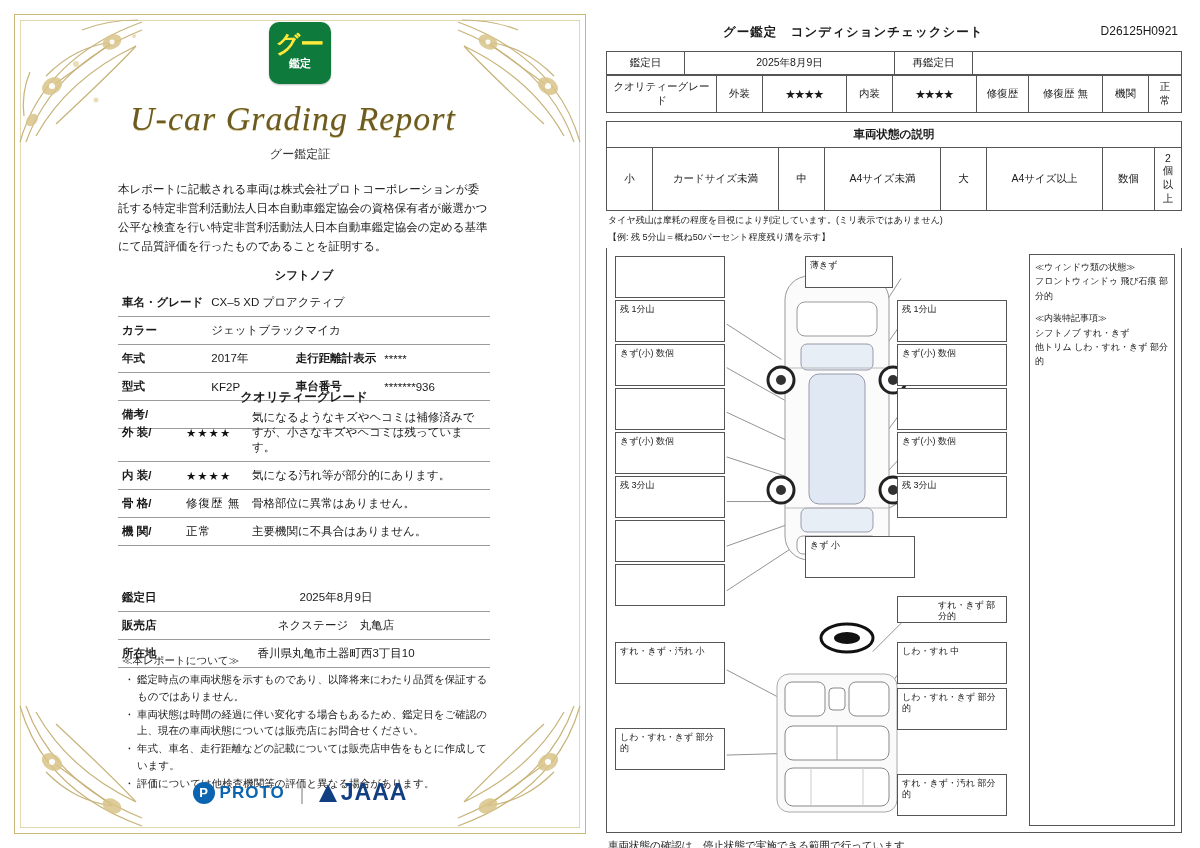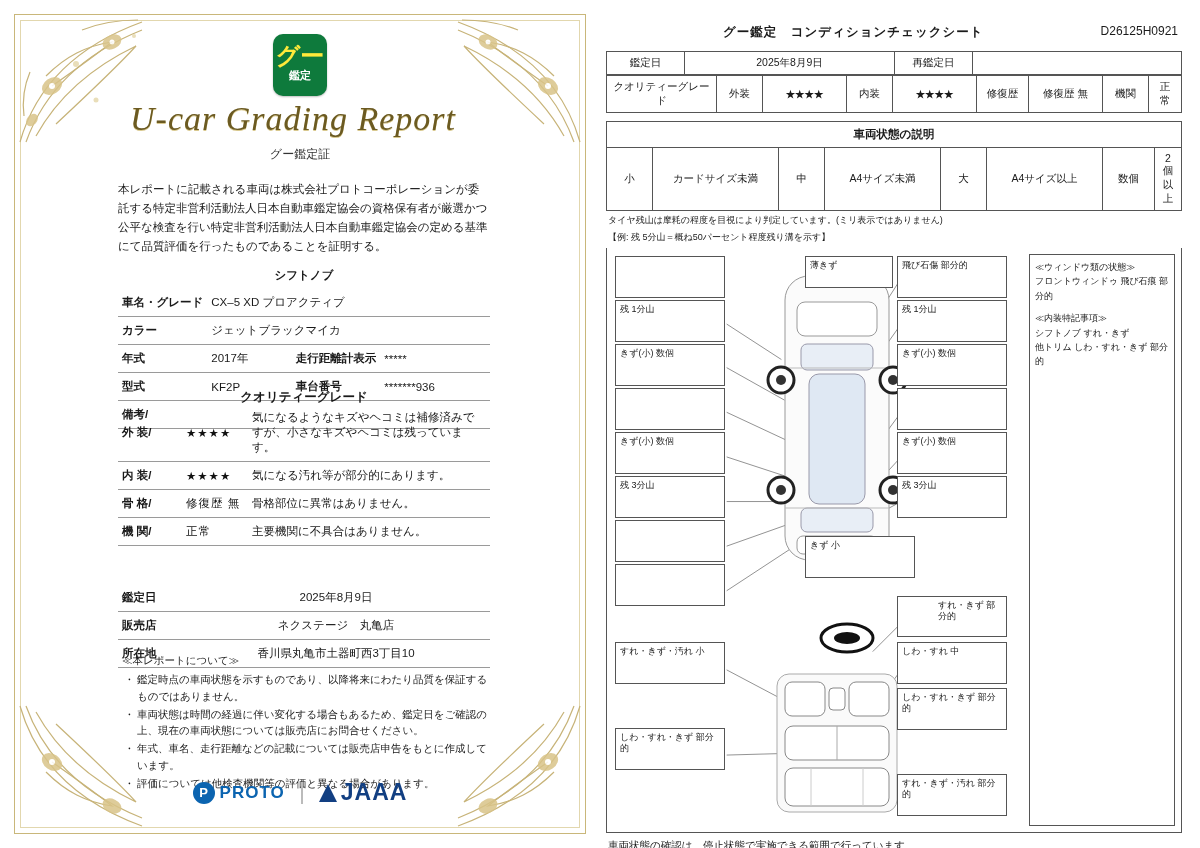--- a/index.html
+++ b/index.html
@@ -32,28 +32,27 @@
   }
   
   .flourish { position:absolute; width:150px; height:130px; pointer-events:none; }
   .fl-tl { left:16px; top:16px; }
   .fl-tr { right:16px; top:16px; transform:scaleX(-1); }
   .fl-bl { left:16px; bottom:16px; transform:scaleY(-1); }
   .fl-br { right:16px; bottom:16px; transform:scale(-1,-1); }
 
   .logo-badge {
     position:absolute; left:50%; top:22px; transform:translateX(-50%);
-    width:54px; height:62px; border-radius:10px;
+    width:62px; height:62px; border-radius:10px;
     background:#0e7a3c;
     color:#ffe93a; text-align:center;
     font-weight:bold; line-height:1.05;
     padding-top:9px;
     box-shadow:0 1px 2px rgba(0,0,0,.25);
     z-index:5;
-    margin-top:12px;
   }
   .logo-badge .g { font-size:24px; display:block; letter-spacing:0; }
   .logo-badge .k { font-size:11px; display:block; color:#ffffff; margin-top:2px;}
 
   .title-script {
     position:absolute; left:0; right:14px; top:100px;
     text-align:center;
     font-family:"Liberation Serif", serif;
     font-style:italic;
     font-size:34px;
@@ -449,29 +448,28 @@
       <div class="cbox" style="left:8px; top:52px; width:110px; height:42px;">残 1分山</div>
       <div class="cbox" style="left:8px; top:96px; width:110px; height:42px;">きず(小) 数個</div>
       <div class="cbox" style="left:8px; top:140px; width:110px; height:42px;"></div>
       <div class="cbox" style="left:8px; top:184px; width:110px; height:42px;">きず(小) 数個</div>
       <div class="cbox" style="left:8px; top:228px; width:110px; height:42px;">残 3分山</div>
       <div class="cbox" style="left:8px; top:272px; width:110px; height:42px;"></div>
       <div class="cbox" style="left:8px; top:316px; width:110px; height:42px;"></div>
 
       <div class="cbox" style="left:198px; top:8px; width:88px; height:32px;">薄きず</div>
 
-      <div class="cbox" style="left:290px; top:8px; width:110px; height:42px;">飛び石傷 部分的</div>
       <div class="cbox" style="left:290px; top:52px; width:110px; height:42px;">残 1分山</div>
       <div class="cbox" style="left:290px; top:96px; width:110px; height:42px;">きず(小) 数個</div>
       <div class="cbox" style="left:290px; top:140px; width:110px; height:42px;"></div>
       <div class="cbox" style="left:290px; top:184px; width:110px; height:42px;">きず(小) 数個</div>
       <div class="cbox" style="left:290px; top:228px; width:110px; height:42px;">残 3分山</div>
       <div class="cbox" style="left:198px; top:288px; width:110px; height:42px;">きず 小</div>
 
-      <div class="cbox" style="left:290px; top:348px; width:110px; height:41px;padding-left:40px;">すれ・きず 部分的</div>
+      <div class="cbox" style="left:290px; top:348px; width:110px; height:27px;padding-left:40px;">すれ・きず 部分的</div>
       <div class="cbox" style="left:8px; top:394px; width:110px; height:42px;">すれ・きず・汚れ 小</div>
       <div class="cbox" style="left:290px; top:394px; width:110px; height:42px;">しわ・すれ 中</div>
       <div class="cbox" style="left:290px; top:440px; width:110px; height:42px;">しわ・すれ・きず 部分的</div>
       <div class="cbox" style="left:8px; top:480px; width:110px; height:42px;">しわ・すれ・きず 部分的</div>
       <div class="cbox" style="left:290px; top:526px; width:110px; height:42px;">すれ・きず・汚れ 部分的</div>
 
       <div class="note-panel">
         <div>≪ウィンドウ類の状態≫</div>
         <div>フロントウィンドゥ 飛び石痕 部分的</div>
         <div style="height:8px"></div>

